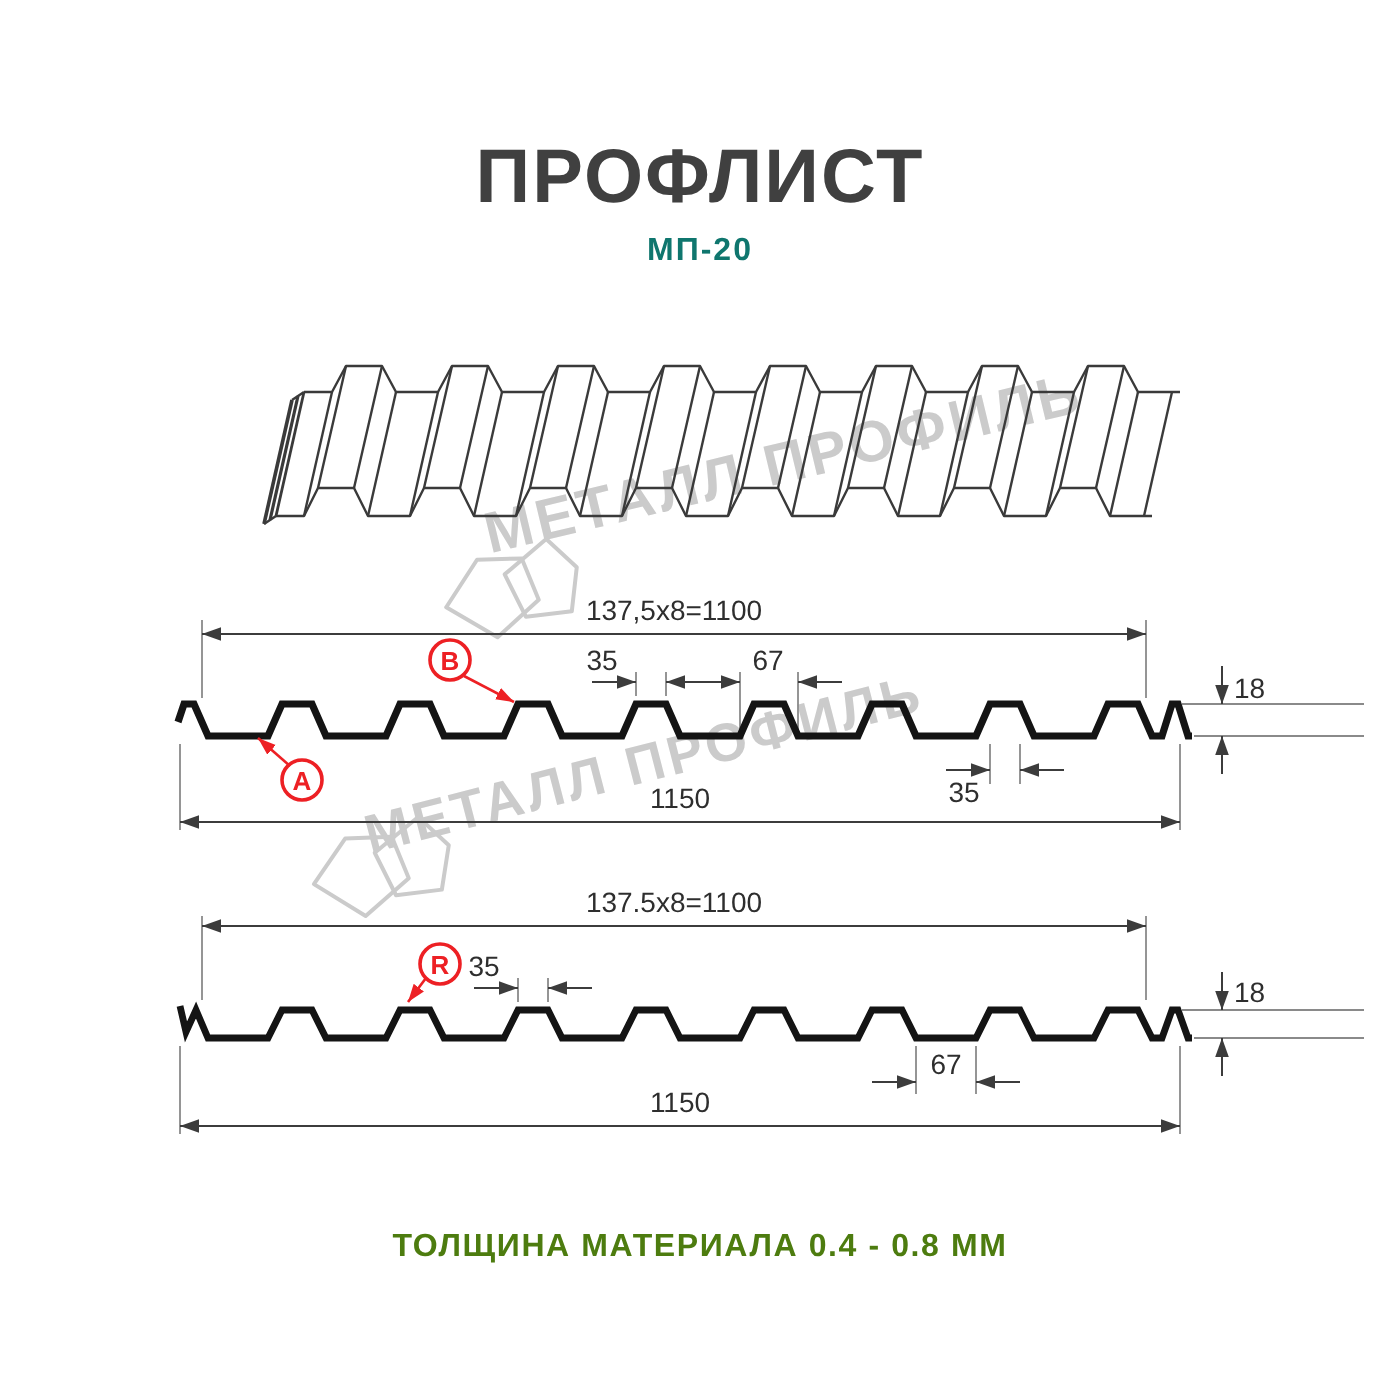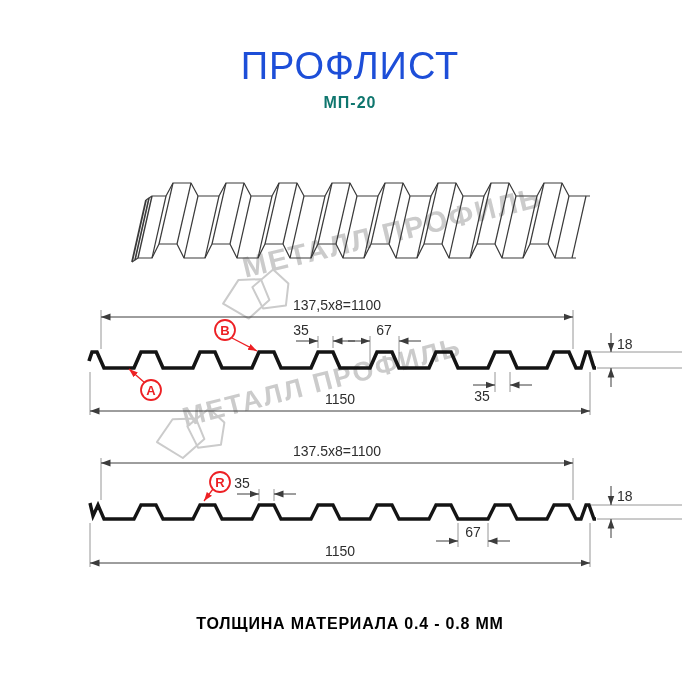--- a/index.html
+++ b/index.html
@@ -1,24 +1,24 @@
 <!DOCTYPE html>
 <html><head>
 <meta charset="utf-8">
 <style>
   html,body{margin:0;padding:0;background:#fff;}
   #stage{position:relative;width:700px;height:700px;background:#ffffff;overflow:hidden;
          font-family:"Liberation Sans",sans-serif;}
   
   .hdr{position:absolute;left:0;top:46px;width:700px;text-align:center;z-index:3;}
-  .title{font-size:38px;font-weight:400;letter-spacing:1px;color:#1d4ed8;line-height:1.1;}
+  .title{font-size:38px;font-weight:700;letter-spacing:1px;color:#404040;line-height:1.1;margin-top:23px;}
   .subtitle{margin-top:6px;font-size:16px;font-weight:700;letter-spacing:1px;color:#0f766e;}
   
   .ftr{position:absolute;left:0;top:615px;width:700px;text-align:center;z-index:3;
-       font-size:16px;font-weight:600;letter-spacing:0.8px;color:#000000;}
+       font-size:16px;font-weight:600;letter-spacing:0.8px;color:#4d7c0f;}
   
   .wm-layer{position:absolute;inset:0;z-index:1;}
   .wm-text{position:absolute;white-space:nowrap;font-size:29px;font-weight:700;
            letter-spacing:2px;color:#cbcbcb;transform-origin:left center;}
   #wm-a{left:243px;top:252px;transform:rotate(-13.5deg);}
   #wm-b{left:183px;top:403px;font-size:27px;transform:rotate(-14.5deg);}
   .wm-logo{position:absolute;}
   #logo-a{left:214px;top:265px;}
   #logo-b{left:148px;top:405px;}
   

